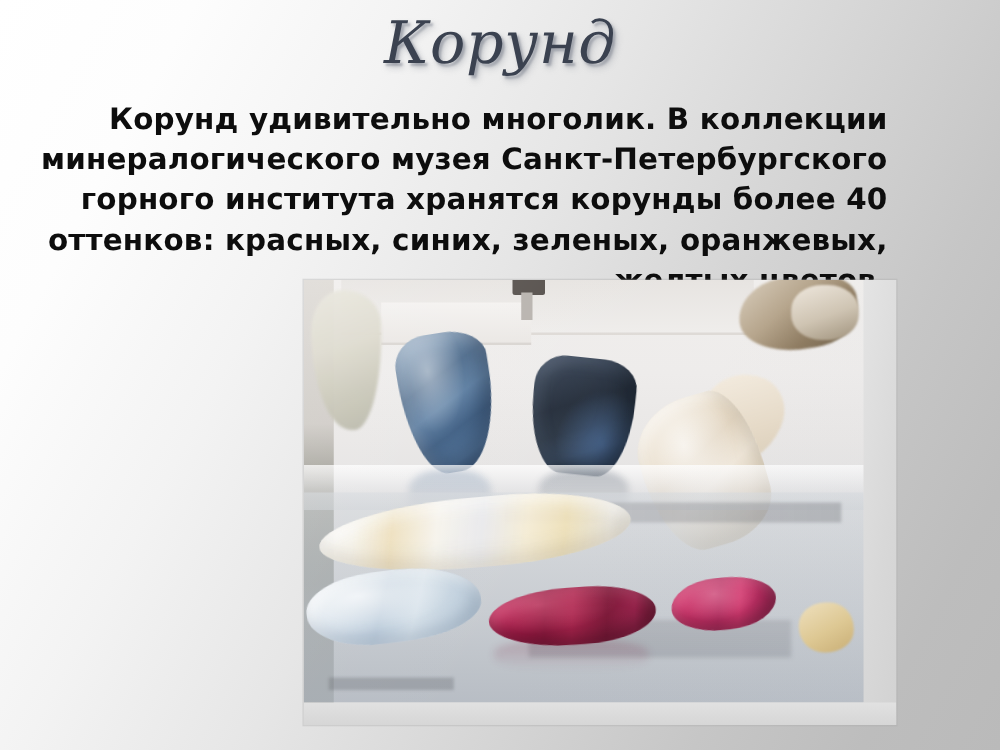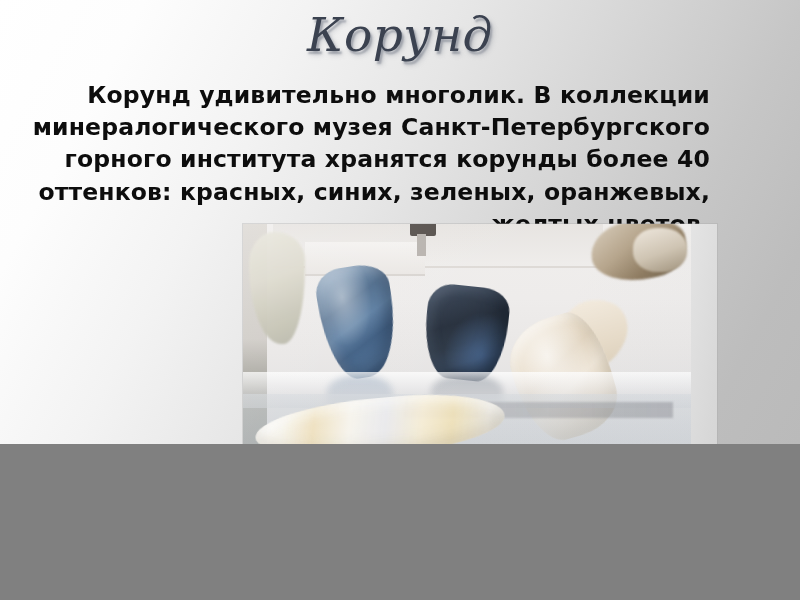--- a/index.html
+++ b/index.html
@@ -4,21 +4,21 @@
 <title>Корунд</title>
 <style>
   html, body {
     margin: 0;
     padding: 0;
     background: #808080;
   }
   .slide {
     position: relative;
     width: 800px;
-    height: 444px;
+    height: 600px;
     overflow: hidden;
     background: linear-gradient(118deg,
         #ffffff 0%,
         #fdfdfd 14%,
         #f3f3f3 30%,
         #e6e6e6 46%,
         #d6d6d6 62%,
         #c6c6c6 78%,
         #bdbdbd 90%,
         #bababa 100%);

